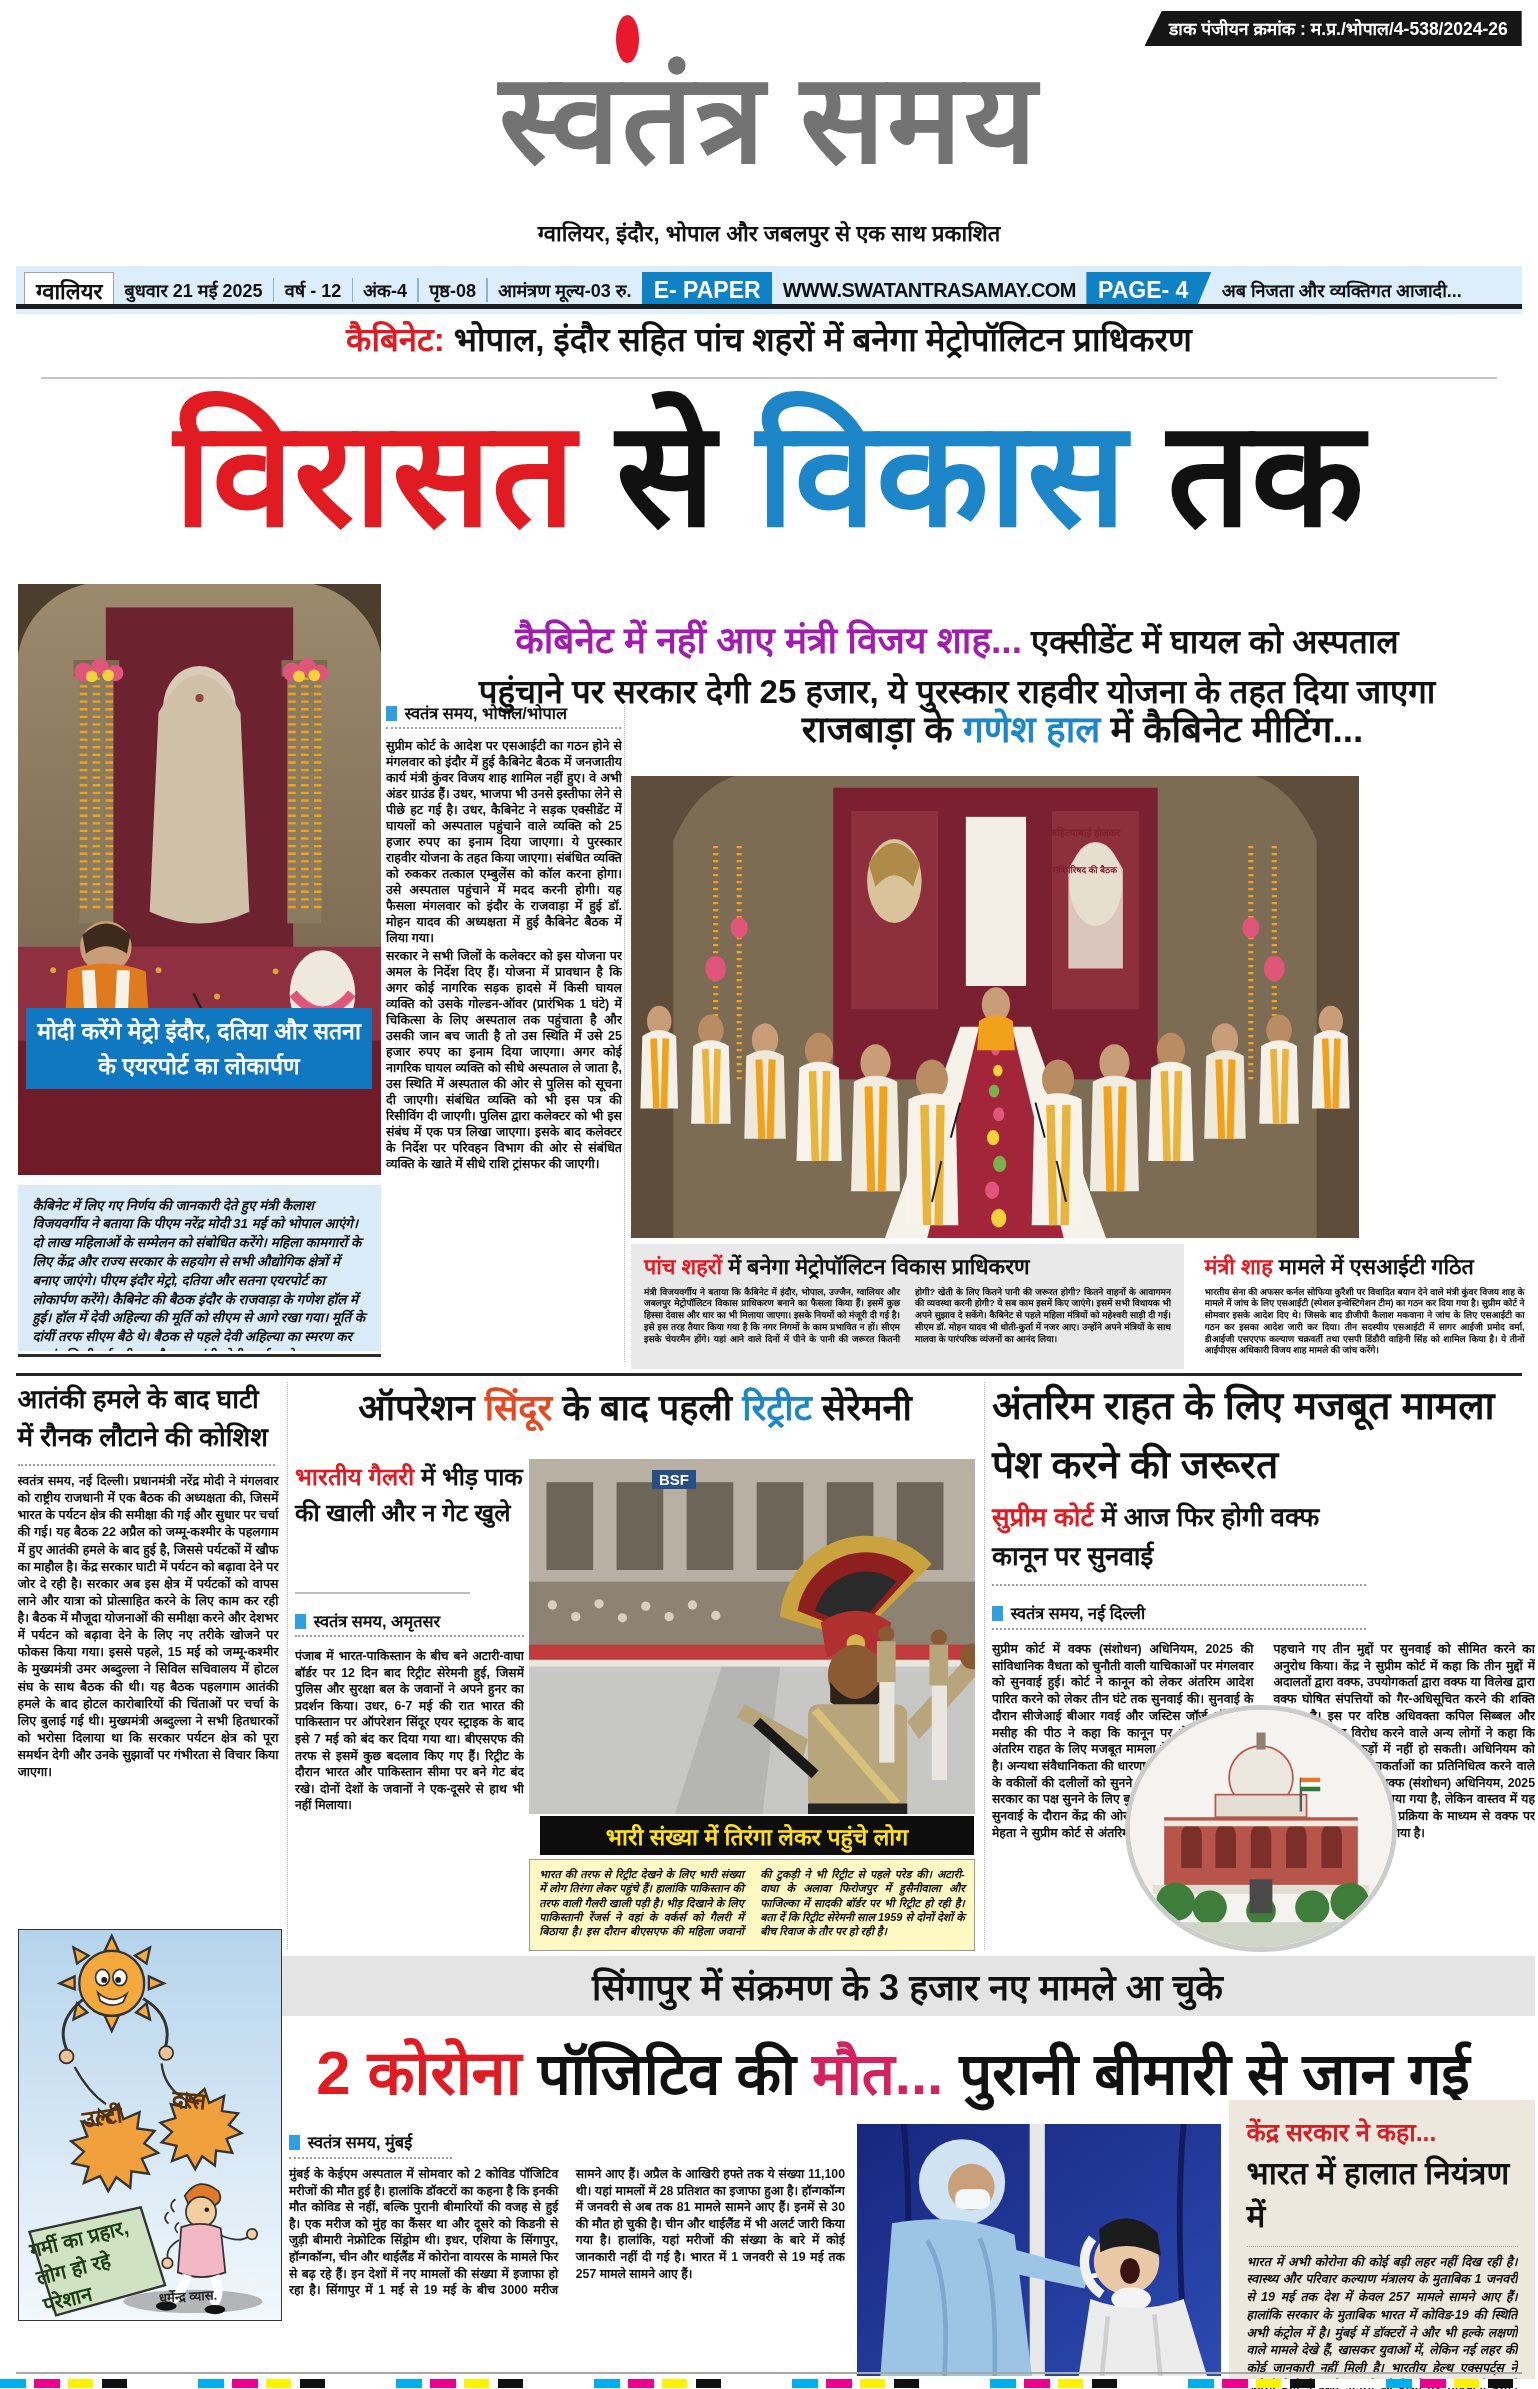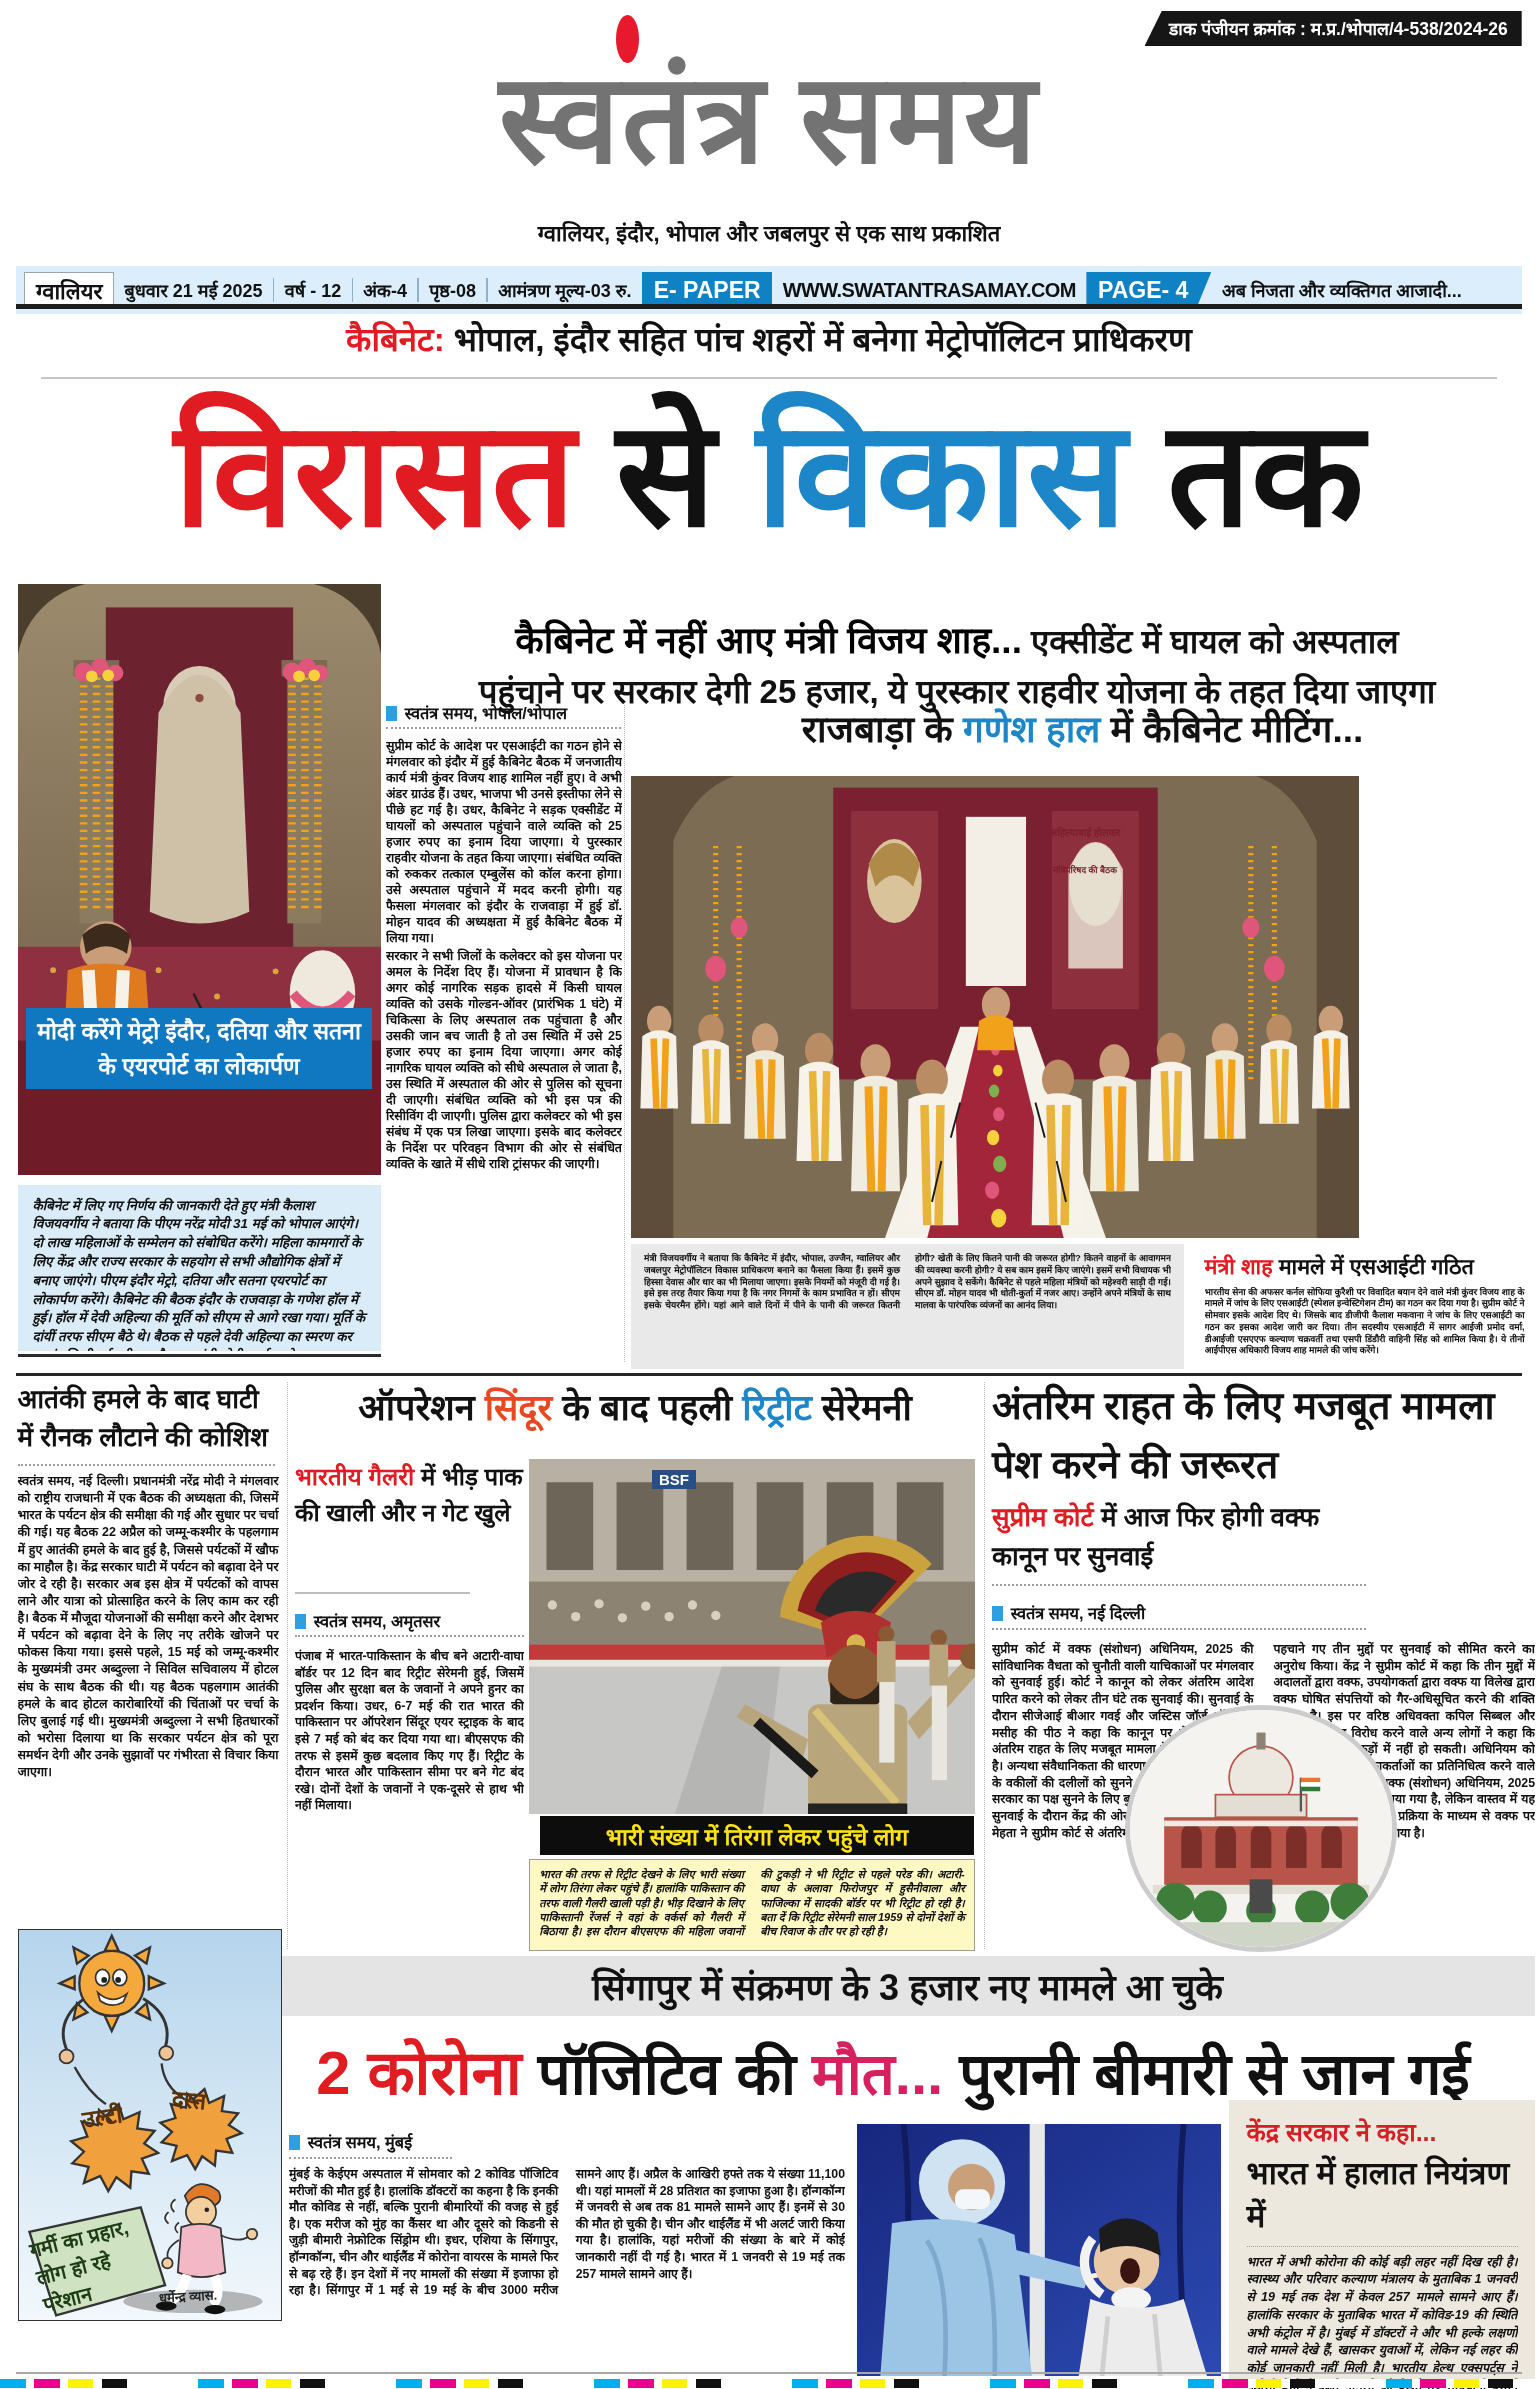--- a/index.html
+++ b/index.html
@@ -36,21 +36,21 @@
   .photo-box{overflow:hidden;background:#555}
   .photo-box svg{display:block;width:100%;height:100%}
   .photo1{left:17.5px;top:584px;width:363px;height:591px}
   .cap-overlay{position:absolute;left:8.2px;right:8.2px;bottom:86px;background:#1077c1;color:#fff;
                text-align:center;font-size:23px;font-weight:800;line-height:1.5;padding:5.8px 3.5px}
   .bluebox{left:17.5px;top:1185px;width:363px;height:166px;background:#d9ecf8;padding:11.7px 15px;
            font-size:13.4px;font-style:italic;font-weight:600;line-height:1.4}
   .rule-under-blue{left:17.5px;top:1354px;width:363px;height:2.9px;background:#2b2b2b}
 
   .lead-subhead{left:379px;top:614px;width:1156px;text-align:center;font-weight:800;line-height:1.45}
-  .lead-subhead .l1r{font-size:37px;color:#000000}
+  .lead-subhead .l1r{font-size:37px;color:#a21caf}
   .lead-subhead .l1b{font-size:33px}
   .lead-subhead .l2{font-size:33px}
   .byline{display:flex;align-items:center;gap:8.2px;font-size:16.3px;font-weight:800}
   .bullet{width:10.5px;height:15px;background:#2f9fe0;flex:none}
   .dotrule{border-bottom:2.3px dotted #9e9e9e}
   .lead-byline{left:386px;top:702px;width:235px}
   .lead-byline-rule{left:386px;top:727px;width:235px}
   .lead-body{left:386px;top:738px;width:236px;height:620px;font-size:12.5px;line-height:1.28;font-weight:600}
   .lead-body p{margin-bottom:2.3px}
   .vsep{border-left:1.8px dotted #b8b8b8}
@@ -377,20 +377,23 @@
           <line x1="860" y1="560" x2="880" y2="620"></line>
         <line x1="660" y1="660" x2="640" y2="730"></line>
           <line x1="905" y1="660" x2="925" y2="730"></line>
       </g>
     </svg>
     <div class="p2txt" style="left:416px;top:49px;width:76px;font-size:10px">अहिल्याबाई होलकर</div>
     <div class="p2txt" style="left:416px;top:88px;width:76px;font-size:8.8px">मंत्रिपरिषद की बैठक</div>
   </div>
 
   <div class="abs metro-box hide-ovf">
+    <div class="box-title">
+      <span class="red">पांच शहरों</span><span> में बनेगा मेट्रोपॉलिटन विकास प्राधिकरण</span>
+    </div>
     <div class="box-body just">मंत्री विजयवर्गीय ने बताया कि कैबिनेट में इंदौर, भोपाल, उज्जैन, ग्वालियर और जबलपुर मेट्रोपॉलिटन विकास प्राधिकरण बनाने का फैसला किया हैं। इसमें कुछ हिस्सा देवास और धार का भी मिलाया जाएगा। इसके नियमों को मंजूरी दी गई है। इसे इस तरह तैयार किया गया है कि नगर निगमों के काम प्रभावित न हों। सीएम इसके चेयरमैन होंगे। यहां आने वाले दिनों में पीने के पानी की जरूरत कितनी होगी? खेती के लिए कितने पानी की जरूरत होगी? कितने वाहनों के आवागमन की व्यवस्था करनी होगी? ये सब काम इसमें किए जाएंगे। इसमें सभी विधायक भी अपने सुझाव दे सकेंगे। कैबिनेट से पहले महिला मंत्रियों को महेश्वरी साड़ी दी गई। सीएम डॉ. मोहन यादव भी धोती-कुर्ता में नजर आए। उन्होंने अपने मंत्रियों के साथ मालवा के पारंपरिक व्यंजनों का आनंद लिया।</div>
   </div>
   <div class="abs sit-box hide-ovf">
     <div class="box-title">
       <span class="red">मंत्री शाह</span><span> मामले में एसआईटी गठित</span>
     </div>
     <div class="box-body just">भारतीय सेना की अफसर कर्नल सोफिया कुरैशी पर विवादित बयान देने वाले मंत्री कुंवर विजय शाह के मामले में जांच के लिए एसआईटी (स्पेशल इन्वेस्टिगेशन टीम) का गठन कर दिया गया है। सुप्रीम कोर्ट ने सोमवार इसके आदेश दिए थे। जिसके बाद डीजीपी कैलाश मकवाना ने जांच के लिए एसआईटी का गठन कर इसका आदेश जारी कर दिया। तीन सदस्यीय एसआईटी में सागर आईजी प्रमोद वर्मा, डीआईजी एसएएफ कल्याण चक्रवर्ती तथा एसपी डिंडौरी वाहिनी सिंह को शामिल किया है। ये तीनों आईपीएस अधिकारी विजय शाह मामले की जांच करेंगे।</div>
   </div>
 
   <div class="abs rule-mid"></div>

